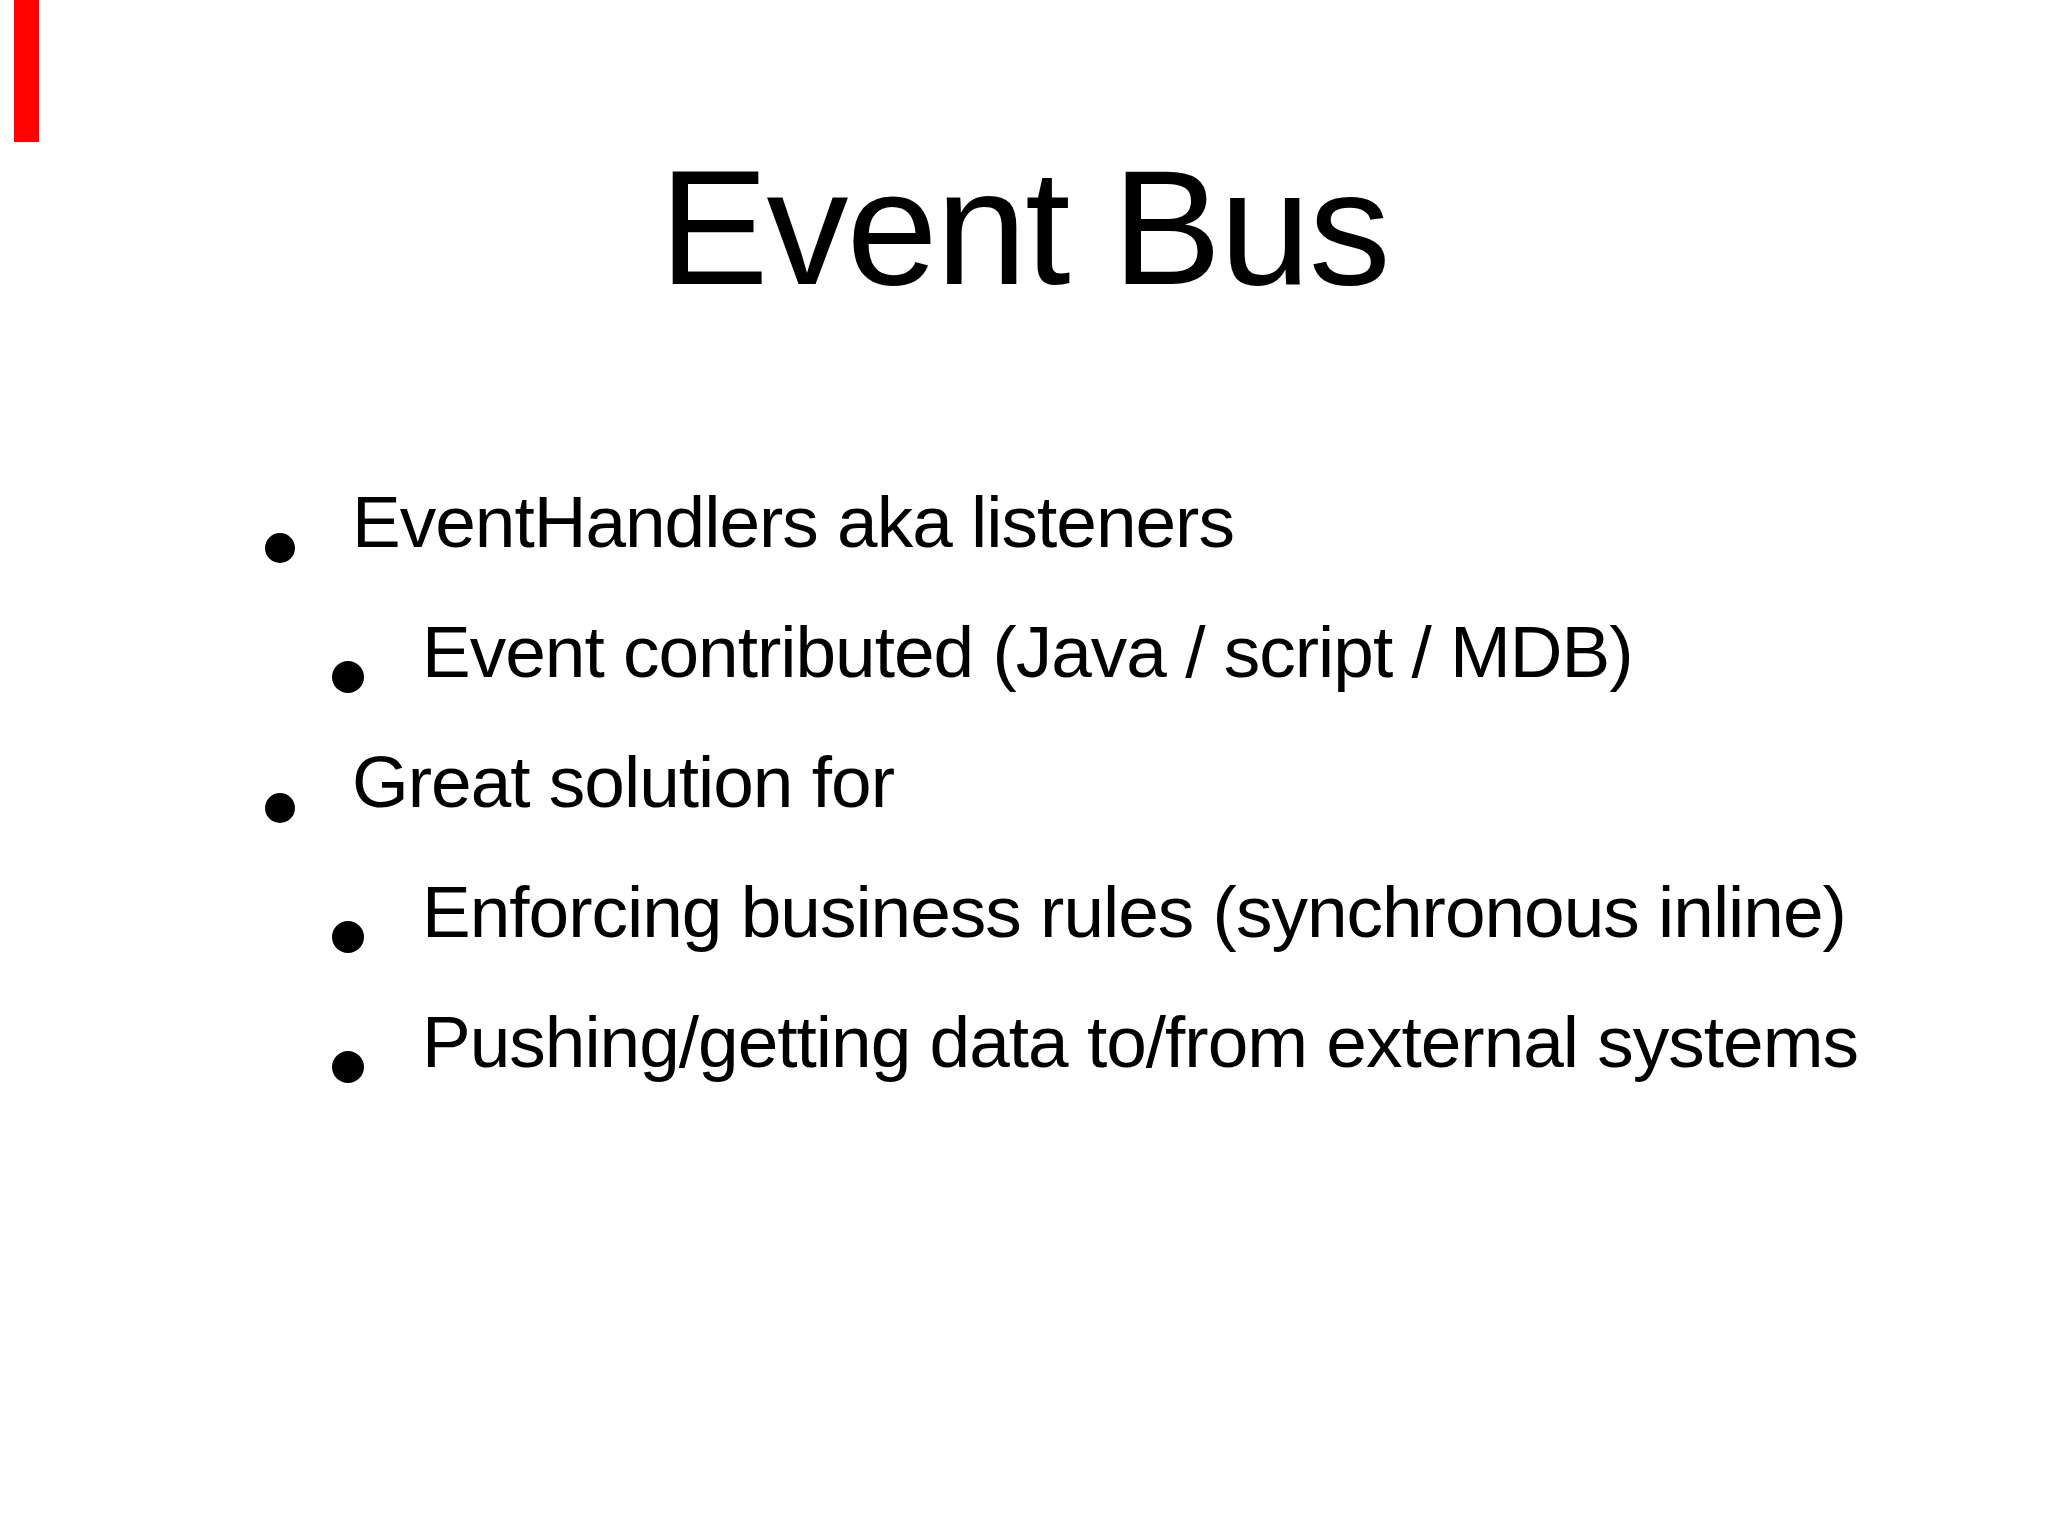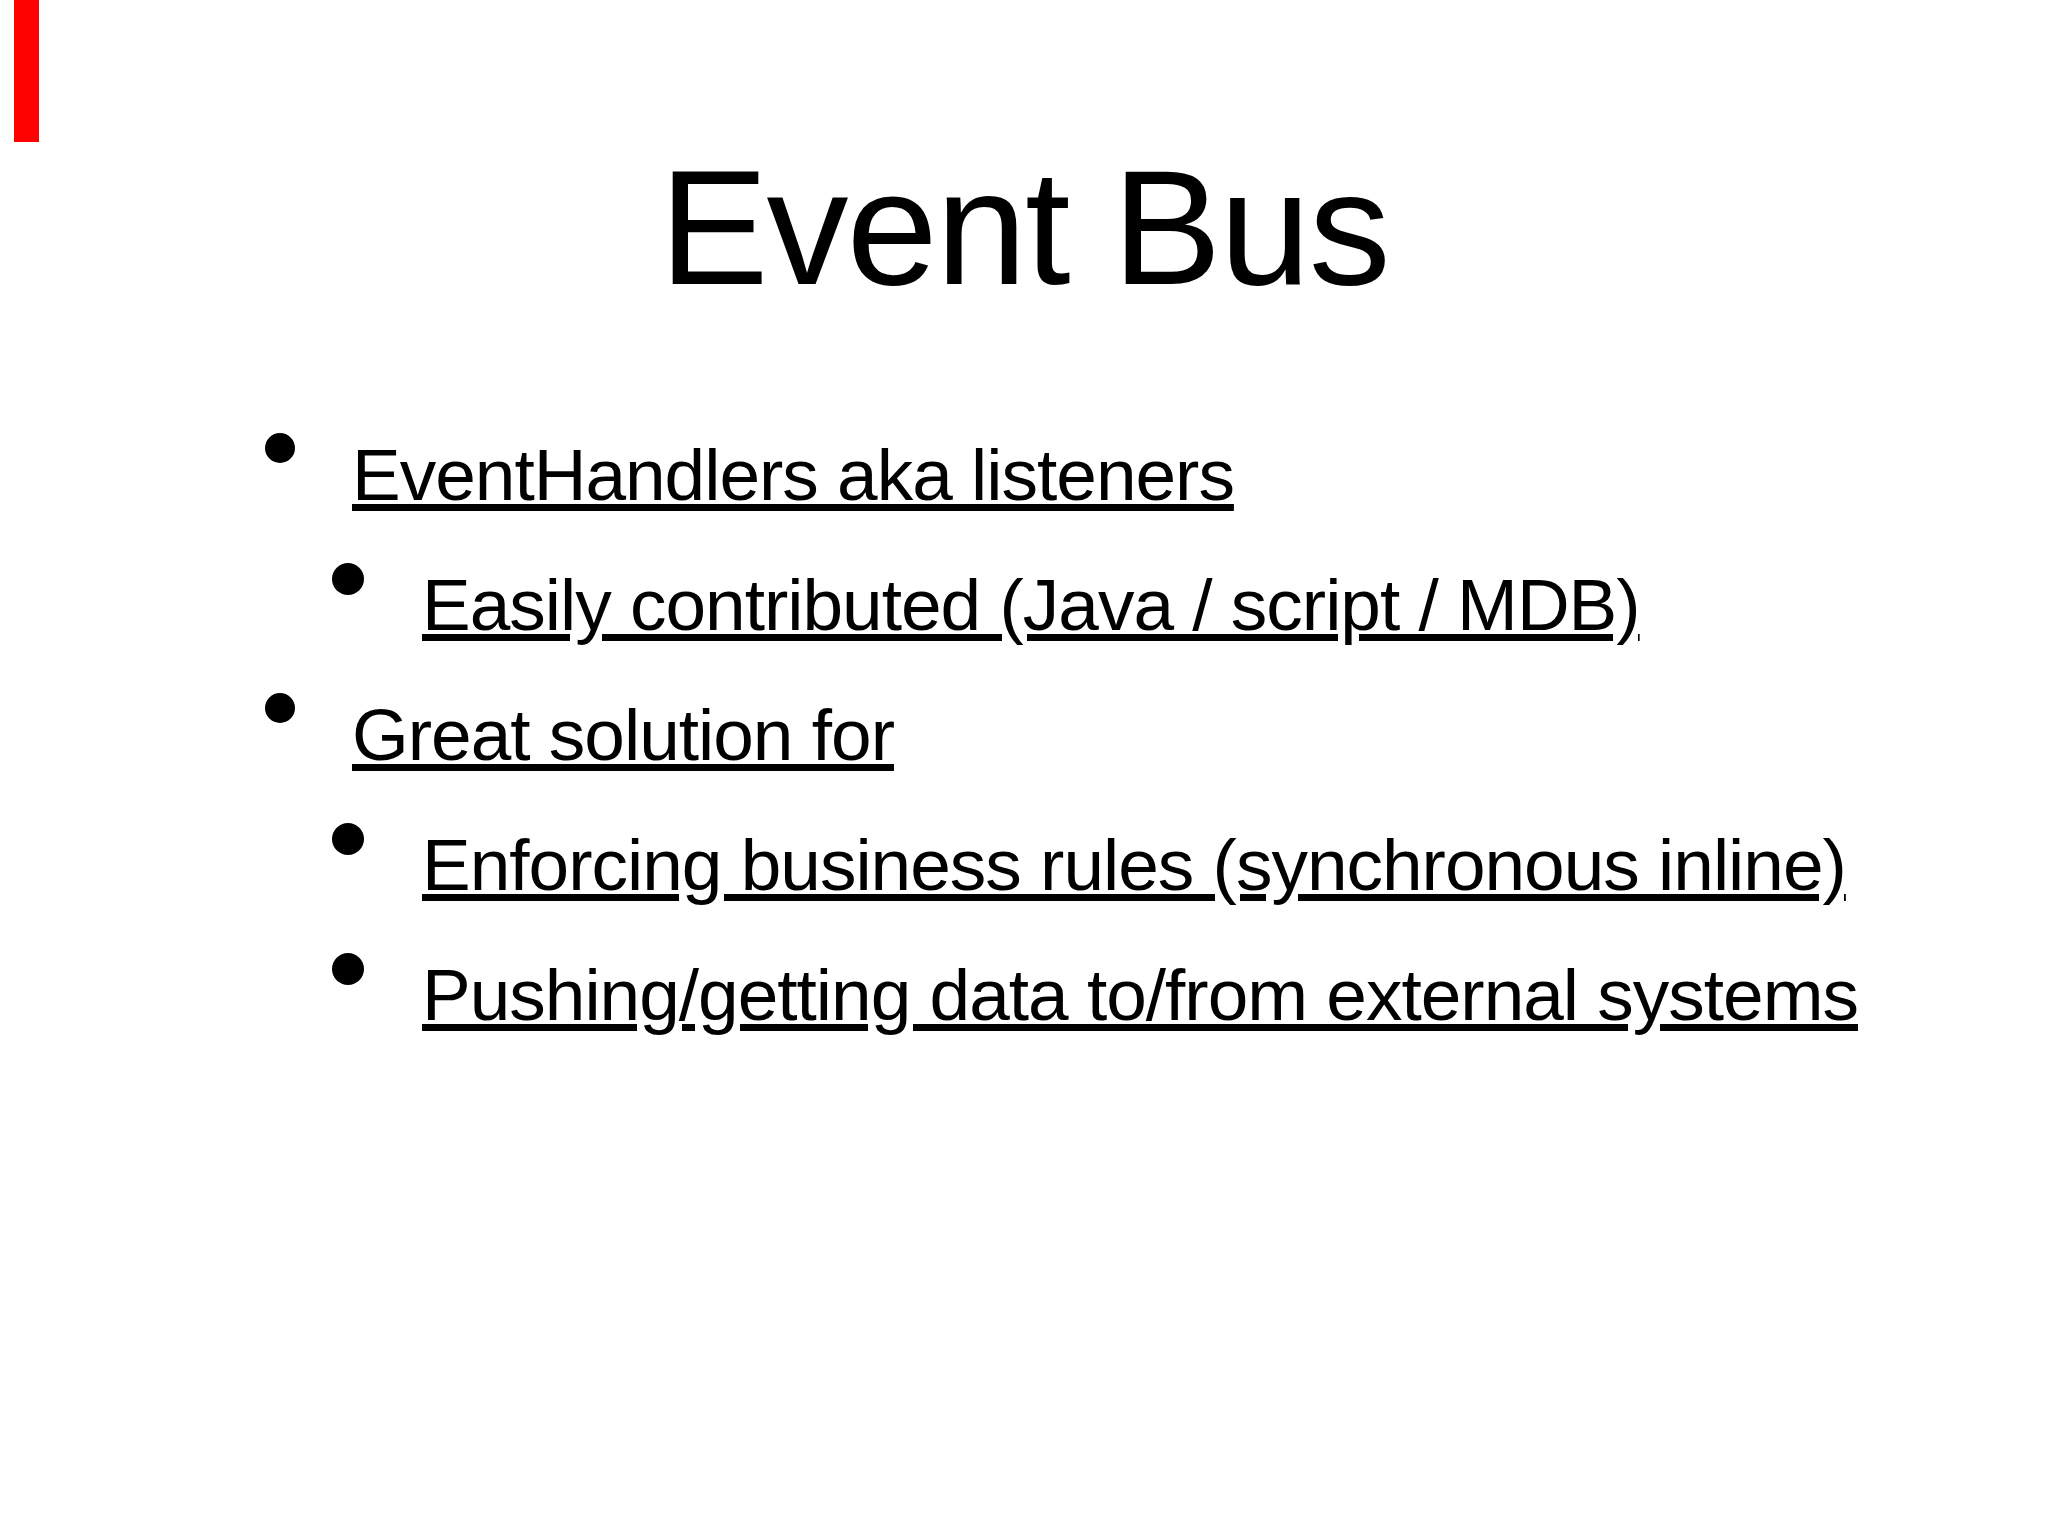--- a/index.html
+++ b/index.html
@@ -37,27 +37,26 @@
     color: #000000;
   }
   .bullets {
     position: absolute;
     left: 0;
     top: 433px;
     width: 2048px;
   }
   .row {
     display: flex;
-    align-items: flex-start;
+    align-items: flex-end;
     height: 130px;
     color: #000000;
     font-size: 73px;
     letter-spacing: -1px;
     white-space: nowrap;
-    text-decoration: underline;
   }
   .row.l1 { padding-left: 265px; }
   .row.l2 { padding-left: 332px; }
   .dot {
     flex: 0 0 auto;
     background: #000000;
     border-radius: 50%;
   }
   .row.l1 .dot { width: 30px; height: 30px; margin-right: 57px; }
   .row.l2 .dot { width: 32px; height: 32px; margin-right: 58px; }
@@ -93,21 +92,21 @@
 
   <h1 class="title">Event Bus</h1>
 
   <div class="bullets">
       <div class="row l1">
         <span class="dot"></span>
         <span>EventHandlers aka listeners</span>
       </div>
       <div class="row l2">
         <span class="dot"></span>
-        <span>Easily contributed (Java / script / MDB)</span>
+        <span>Event contributed (Java / script / MDB)</span>
       </div>
       <div class="row l1">
         <span class="dot"></span>
         <span>Great solution for</span>
       </div>
       <div class="row l2">
         <span class="dot"></span>
         <span>Enforcing business rules (synchronous inline)</span>
       </div>
       <div class="row l2">

